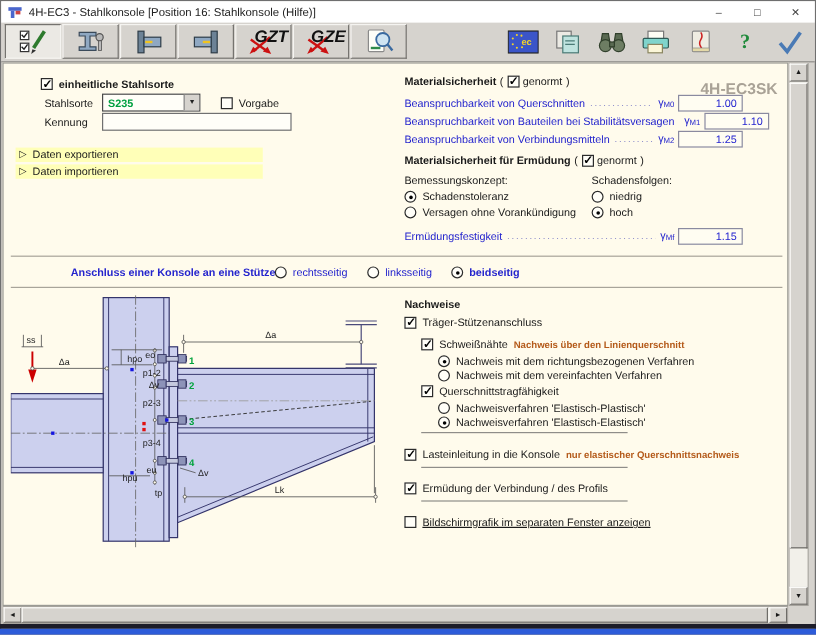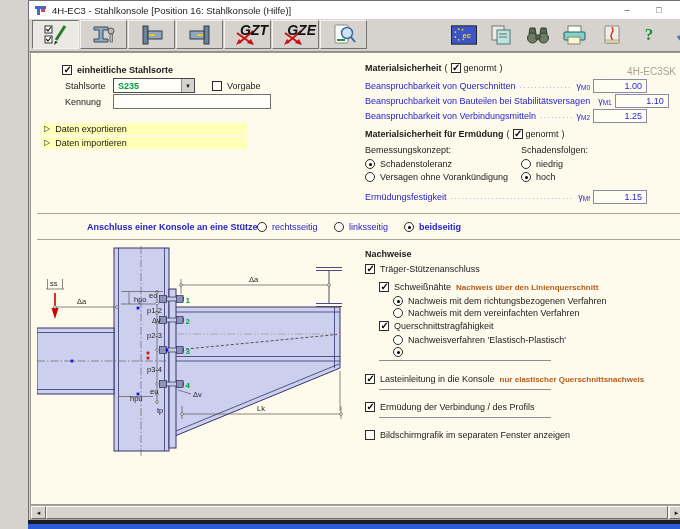--- a/index.html
+++ b/index.html
@@ -1,18 +1,18 @@
 <!DOCTYPE html>
 <html><head>
 <meta charset="utf-8">
 <style>
   * { margin:0; padding:0; box-sizing:border-box; }
   html,body { width:680px; height:529px; overflow:hidden; }
   body { font-family:"Liberation Sans", sans-serif; font-size:9px; color:#1a1a1a; background:#d6d3ce; position:relative; }
-  .window { position:absolute; inset:0; background:#d6d3ce; box-shadow: inset 0 0 0 1px #6f6f6f; margin-left: 28px; }
+  .window { position:absolute; inset:0; background:#d6d3ce; box-shadow: inset 0 0 0 1px #6f6f6f; }
 
   
   .titlebar { position:absolute; left:1px; top:1px; width:678px; height:18px; background:#ffffff; display:flex; align-items:center; padding-left:5px; gap:5px; }
   .titlebar .title { font-size:9.5px; color:#222; }
   .win-controls { margin-left:auto; display:flex; height:18px; }
   .win-btn { width:32px; height:18px; display:flex; align-items:center; justify-content:center; font-size:9px; color:#444; }
 
   
   .toolbar { position:absolute; left:1px; top:19px; width:678px; height:33px; background:#d6d3ce; border-bottom:1px solid #8f8d89; display:flex; align-items:center; padding:1px 8px 2px 3px; }
   .tb-btn { width:47px; height:29px; background:#d6d3ce; border-top:1px solid #f5f4f1; border-left:1px solid #f5f4f1; border-right:1px solid #75736f; border-bottom:1px solid #75736f; display:flex; align-items:center; justify-content:center; margin-right:1px; position:relative; }
@@ -21,21 +21,21 @@
   .tb-right { margin-left:auto; display:flex; align-items:center; gap:11px; }
   .tb-ico { width:26px; height:22px; display:flex; align-items:center; justify-content:center; }
   .help-glyph { font-family:"Liberation Serif", serif; font-size:17px; font-weight:bold; color:#1f8a3a; }
 
   
   .workarea { position:absolute; left:2px; top:52px; width:655px; height:453px; background:#fffbec; border:1px solid #9a9a94; overflow:hidden; }
   .abs { position:absolute; }
   .bold { font-weight:bold; }
   .blue { color:#2424cd; }
   .orange { color:#b45a1a; font-size:8px; font-weight:bold; }
-  .watermark { position:absolute; top:13px; right:8px; color:#a9a296; font-size:10px; }
+  .watermark { position:absolute; top:13px; right:8px; color:#a9a296; font-size:13px;font-weight:bold; }
 
   
   .cb { width:10px; height:10px; border:1px solid #2b2b2b; background:#fffef8; display:inline-block; position:relative; flex:none; }
   .cb.checked::after { content:"✓"; position:absolute; left:0.5px; top:-2.5px; font-size:10px; font-weight:bold; color:#000; }
   .rb { width:10px; height:10px; border:1px solid #2b2b2b; border-radius:50%; background:#fffef8; display:inline-block; position:relative; flex:none; }
   .rb.sel::after { content:""; position:absolute; left:2.5px; top:2.5px; width:3.5px; height:3.5px; border-radius:50%; background:#000; }
   .row { position:absolute; display:flex; align-items:center; gap:5px; height:12px; }
   .combo { position:absolute; left:82px; top:25px; width:82px; height:15px; border:1px solid #4a4a4a; background:#fffef8; display:flex; align-items:center; }
   .combo-val { flex:1; padding-left:4px; color:#00a040; font-weight:bold; }
   .combo-btn { width:13px; height:13px; background:#d6d3ce; border-left:1px solid #8a8a8a; display:flex; align-items:center; justify-content:center; font-size:6px; color:#222; }
@@ -457,34 +457,35 @@
     <div class="row" style="left:348px; top:267px;">
       <span class="cb checked"></span>
       <span>Querschnittstragfähigkeit</span>
     </div>
     <div class="row" style="left:362px; top:281px;">
       <span class="rb"></span>
       <span>Nachweisverfahren 'Elastisch-Plastisch'</span>
     </div>
     <div class="row" style="left:362px; top:293px;">
       <span class="rb sel"></span>
+      <span>Nachweisverfahren 'Elastisch-Elastisch'</span>
     </div>
     <div class="sdivider" style="top:307px;"></div>
     <div class="row" style="left:334px; top:320px;">
       <span class="cb checked"></span>
       <span>Lasteinleitung in die Konsole</span>
       <span class="orange">nur elastischer Querschnittsnachweis</span>
     </div>
     <div class="sdivider" style="top:336px;"></div>
     <div class="row" style="left:334px; top:348px;">
       <span class="cb checked"></span>
       <span>Ermüdung der Verbindung / des Profils</span>
     </div>
     <div class="sdivider" style="top:364px;"></div>
-    <div class="row" style="left:334px; top:376px;">
+    <div class="row" style="left:334px; top:376px;text-decoration:underline;">
       <span class="cb"></span>
       <span>Bildschirmgrafik im separaten Fenster anzeigen</span>
     </div>
   </div>
 
   <div class="vscroll">
     <div class="sbtn" style="left:0; top:0; width:15px; height:15px;">▲</div>
     <div class="sthumb" style="left:0; top:16px; width:15px; height:388px;"></div>
     <div class="sbtn" style="left:0; bottom:0; width:15px; height:15px;">▼</div>
   </div>

